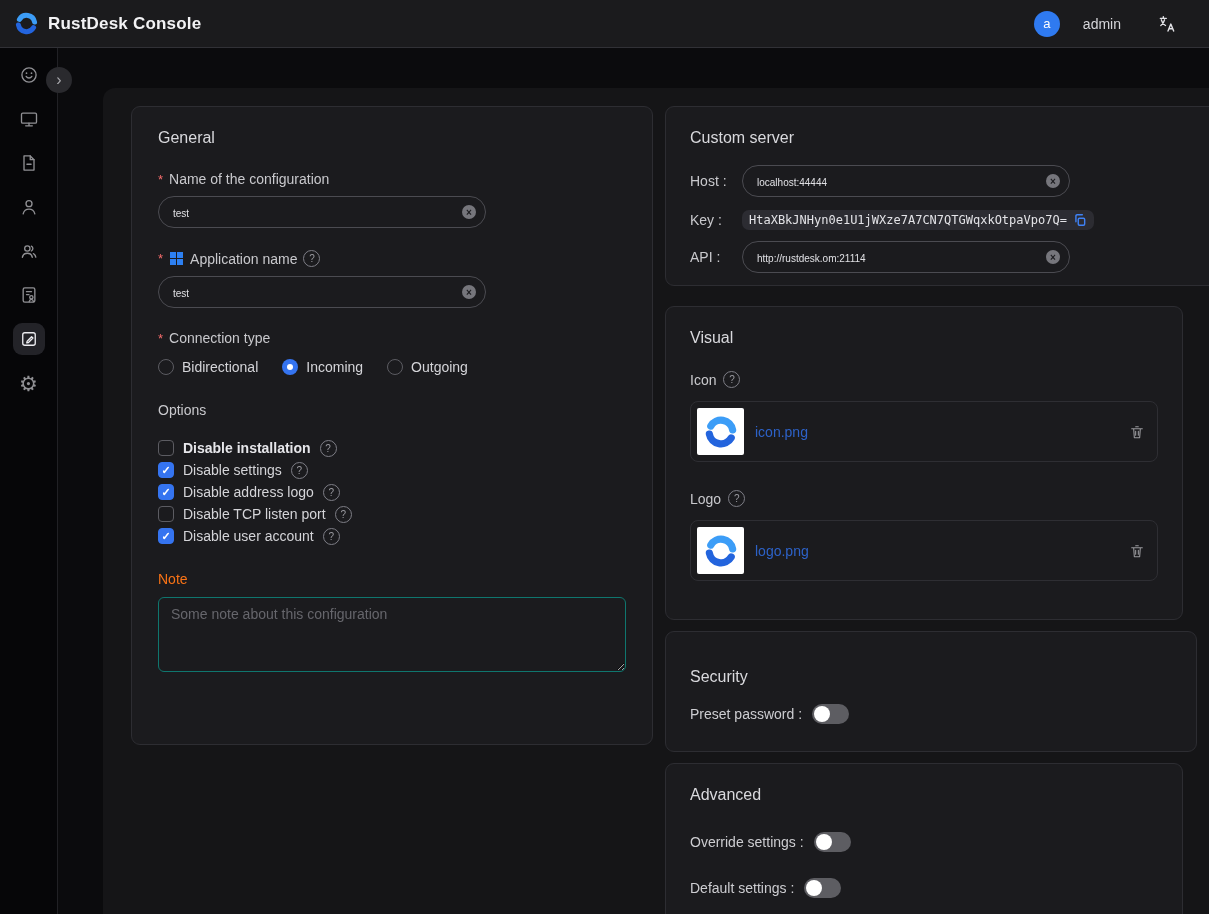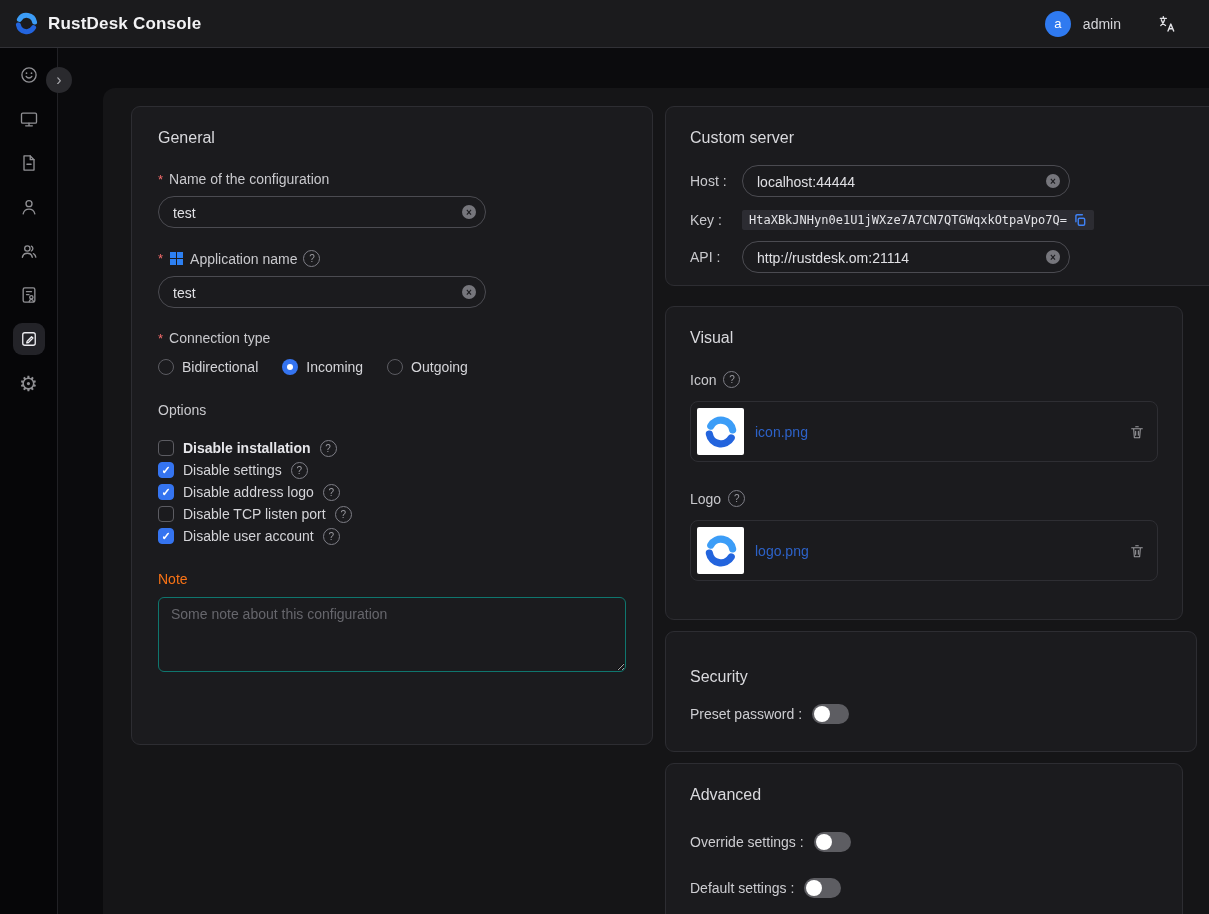--- a/index.html
+++ b/index.html
@@ -10,21 +10,21 @@
   }
   
   .topbar{position:absolute;top:0;left:0;right:0;height:48px;background:#1b1b1d;
     border-bottom:1px solid #313136;display:flex;align-items:center;
     padding:0 14px;box-sizing:border-box;z-index:6}
   .logo-svg{width:25px;height:25px;display:block}
   .app-title{color:#f2f2f4;font-size:17px;font-weight:700;margin-left:9px;letter-spacing:.2px}
   .topbar-right{margin-left:auto;display:flex;align-items:center;padding-right:18px}
   .avatar{width:26px;height:26px;border-radius:50%;background:#2f7af0;color:#fff;
     font-size:13px;display:flex;align-items:center;justify-content:center;cursor:pointer}
-  .username{color:#d6d6da;font-size:14px;margin-left:12px;cursor:pointer}
+  .username{color:#d6d6da;font-size:14px;margin-left:23px;cursor:pointer}
   .translate-wrap{margin-left:36px;cursor:pointer;display:flex}
   .translate-wrap svg{stroke:#e2e2e6}
   
   .sidebar{position:absolute;top:48px;left:0;bottom:0;width:58px;background:#060608;
     border-right:1px solid #212125;display:flex;flex-direction:column;align-items:center;
     padding-top:11px;box-sizing:border-box;z-index:3}
   .side-item{width:32px;height:32px;border-radius:9px;display:flex;align-items:center;
     justify-content:center;margin-bottom:12px;cursor:pointer}
   .side-item svg{stroke:#909094;fill:none}
   .side-item.active{background:#232328}
@@ -45,21 +45,21 @@
   .card-security{left:665px;top:631px;width:532px;height:121px;padding:36px 24px}
   .card-advanced{left:665px;top:763px;width:518px;height:230px;padding:22px 24px}
   .card-title{font-size:16px;color:#d9d9dd;margin-bottom:24px}
   
   .field-label{display:flex;align-items:center;gap:6px;font-size:14px;color:#c9c9cd;margin-bottom:9px}
   .req{color:#f56c6c;font-size:13px}
   .help{width:15px;height:15px;border:1px solid #7e7e86;border-radius:50%;color:#9a9aa0;
     font-size:10px;display:inline-flex;align-items:center;justify-content:center;flex-shrink:0;cursor:pointer}
   .input-wrap{position:relative;width:328px;height:32px;margin-bottom:22px}
   .text-input{width:100%;height:100%;box-sizing:border-box;background:transparent;
-    border:1px solid #4b4b51;border-radius:16px;color:#e0e0e4;font-size:14px;
+    border:1px solid #4b4b51;border-radius:16px;color:#e0e0e4;font-size:10px;
     padding:2px 30px 0 14px;font-family:inherit;outline:none}
   .clear{position:absolute;right:10px;top:50%;transform:translateY(-50%);width:14px;height:14px;
     border-radius:50%;background:#76767c;color:#1b1b1e;font-size:10px;font-weight:700;
     display:flex;align-items:center;justify-content:center;cursor:pointer}
   .win-icon{display:inline-grid;grid-template-columns:6px 6px;grid-template-rows:6px 6px;gap:1px;margin:0 1px}
   .win-icon b{background:#2d80f2;display:block}
   
   .radio-row{display:flex;gap:24px;margin:0 0 27px}
   .radio{display:flex;align-items:center;gap:8px;cursor:pointer}
   .radio-circle{width:16px;height:16px;border-radius:50%;border:1px solid #5c5c62;box-sizing:border-box;position:relative}
@@ -76,21 +76,21 @@
   .checkbox.checked .checkmark{display:block;color:#fff;font-size:11px;font-weight:700;line-height:1}
   .check-label{font-size:14px;color:#d4d4d8}
   .check-label.bold{font-weight:700;color:#e6e6ea}
   .note-label{margin:24px 0 10px;font-size:14px;color:#f97316}
   .note-area{width:100%;height:75px;box-sizing:border-box;background:transparent;border:1px solid #0f766e;
     border-radius:6px;color:#e0e0e4;font-size:14px;padding:8px 12px;font-family:inherit;resize:both;outline:none}
   .note-area::placeholder{color:#66666c}
   
   .server-row{display:flex;align-items:center;margin-bottom:13px}
   .server-label{width:52px;font-size:14px;color:#c9c9cd;flex-shrink:0}
-  .key-chip{display:flex;align-items:center;background:#2c2c32;border-radius:2px;padding:3px 7px;gap:6px;cursor:default}
+  .key-chip{display:flex;align-items:center;background:#2c2c32;border-radius:7px;padding:3px 7px;gap:6px;cursor:default}
   .key-text{font-family:"DejaVu Sans Mono",monospace;font-size:12px;color:#e3e3e7;white-space:nowrap}
   .copy-icon{display:flex;cursor:pointer}
   .copy-icon svg{stroke:#3f82f6}
   
   .file-label{display:flex;align-items:center;gap:7px;font-size:14px;color:#c9c9cd;margin-bottom:13px}
   .file-row{height:59px;border:1px solid #2e2e33;border-radius:8px;display:flex;align-items:center;
     padding:0 12px 0 6px;margin-bottom:28px}
   .thumb{width:47px;height:47px;background:#fff;border-radius:2px;display:flex;align-items:center;justify-content:center}
   .file-link{color:#2d62c8;font-size:14px;margin-left:11px;text-decoration:none;cursor:pointer}
   .trash{margin-left:auto;display:flex;cursor:pointer}

